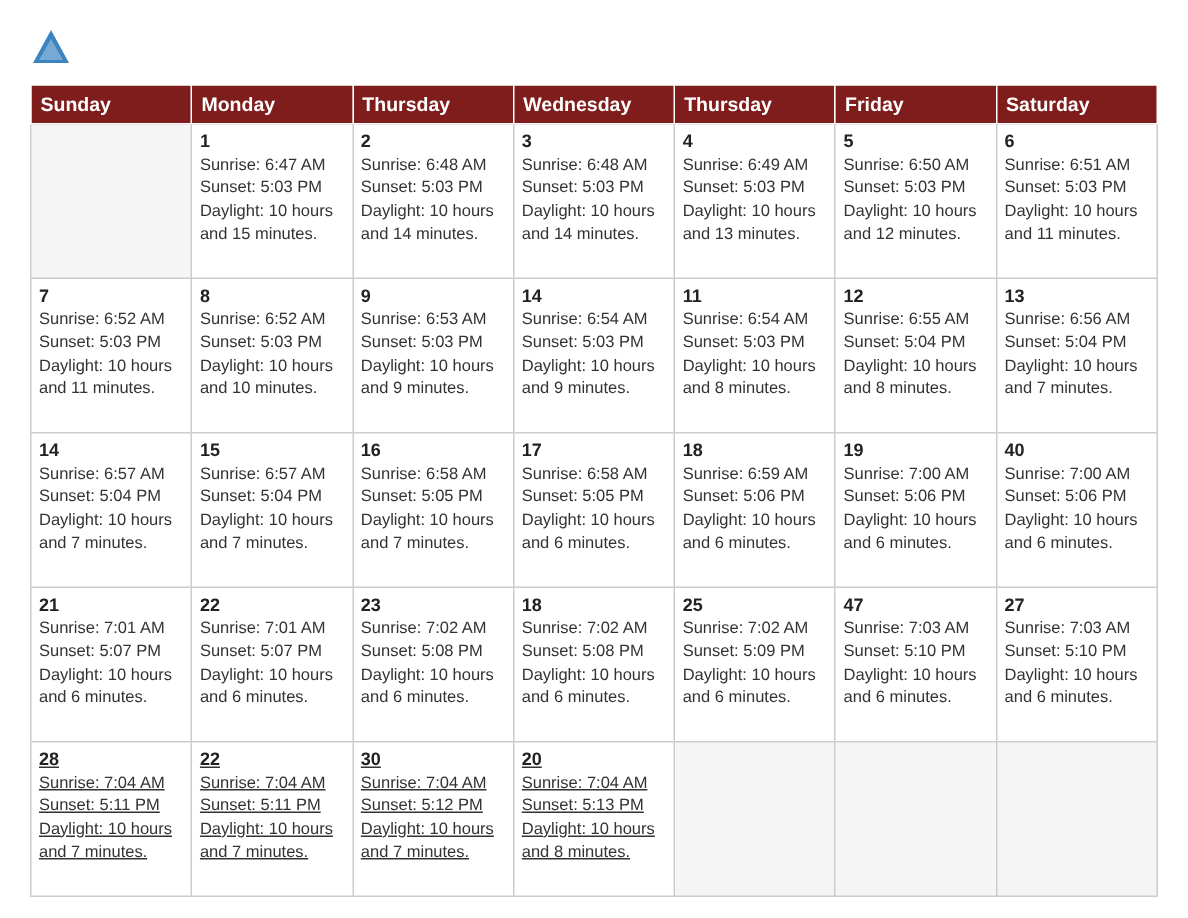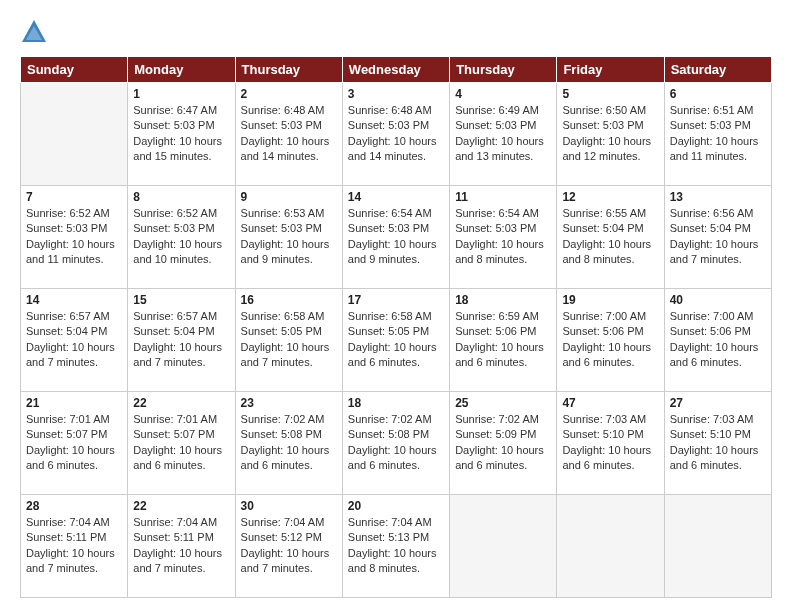--- a/index.html
+++ b/index.html
@@ -94,20 +94,21 @@
       display: block;
       margin-bottom: 2px;
     }
     .cell-text {
       font-size: 11px;
       line-height: 1.4;
       color: #333;
     }
     .last-row td {
       height: 68px;
+      text-decoration: underline;
     }
   </style>
 </head>
 <body>
 
 <div class="page">
   <div class="header">
     <div class="logo">
       <svg class="logo-icon" viewBox="0 0 28 28">
         <polygon points="14,2 26,24 2,24" fill="#1a6fb5" opacity="0.85"></polygon>

